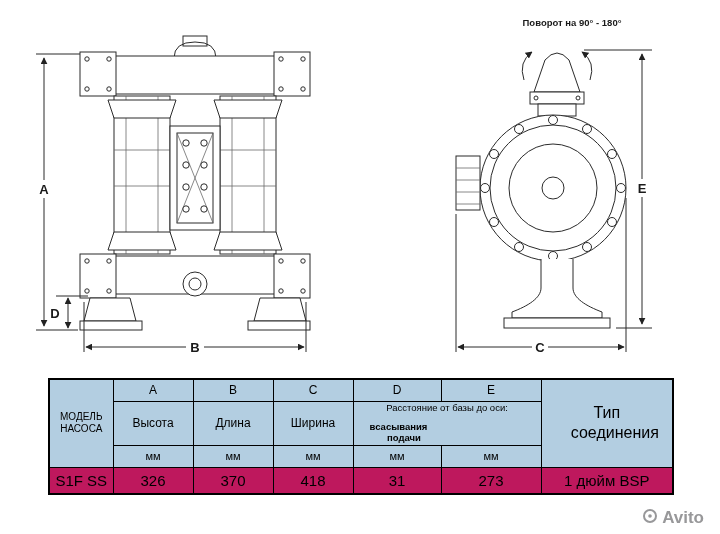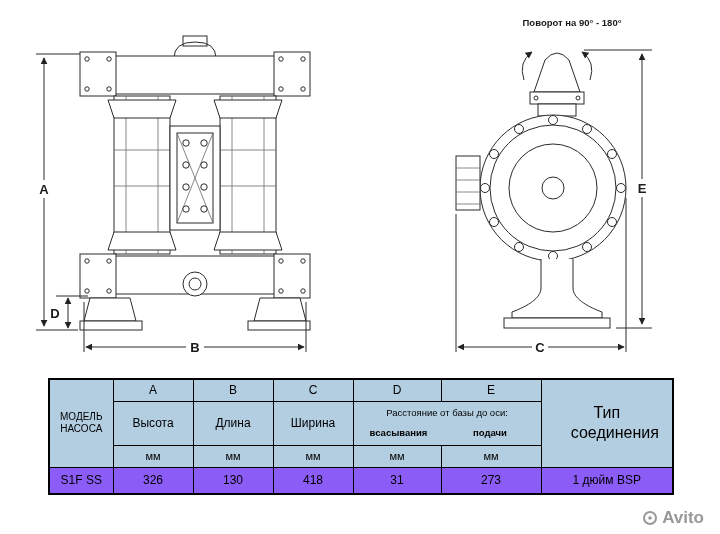--- a/index.html
+++ b/index.html
@@ -20,37 +20,37 @@
   table.spec-table{
     position:absolute;left:48px;top:378px;width:624px;
     border-collapse:collapse;table-layout:fixed;border:2px solid #000;
     font-size:12px;
   }
   .spec-table th,.spec-table td{
     border:1px solid #000;text-align:center;vertical-align:middle;padding:1px 2px;
     font-weight:normal;
   }
   .hdr{background:#b3cee1;}
-  .val{background:#8b5cf6;font-weight:bold;font-size:12px;}
+  .val{background:#be185d;font-weight:bold;font-size:15px;}
   tr.r-letter{height:22px;}
   tr.r-desc{height:44px;}
   tr.r-unit{height:22px;margin-top:20px;}
   tr.r-val{height:27px;}
   .letter{font-weight:bold;font-size:12px;}
   .model-cell{font-weight:bold;font-size:10px;line-height:1.25;}
   .type-cell span{display:inline-block;width:72px;font-size:16px;line-height:1.25;}
   .unit{font-size:11px;}
   .de-cell{padding:2px 1px;}
   .de-shared{font-size:9.5px;font-weight:normal;line-height:1.1;}
-  .de-split{display:flex;margin-top:8px;font-size:9.5px;font-weight:bold;}
+  .de-split{display:flex;margin-top:8px;font-size:9.5px;font-weight:bold;flex-direction:column;}
   .de-split span:first-child{width:47%;}
   .de-split span:last-child{width:53%;}
 
   .watermark{
-    position:absolute;right:16px;bottom:6px;display:flex;align-items:center;gap:4px;
+    position:absolute;right:16px;bottom:6px;display:flex;gap:4px;
     color:#98989a;font-size:17px;font-weight:bold;
   }
 </style>
 </head>
 <body>
 
 <div class="drawing-area">
 <svg width="720" height="372" viewBox="0 0 720 372">
   <defs>
     <marker id="arr" viewBox="0 0 10 10" refX="9" refY="5" markerWidth="7" markerHeight="7" orient="auto-start-reverse">
@@ -239,21 +239,21 @@
     <tr class="r-unit">
       <td class="hdr unit">мм</td>
       <td class="hdr unit">мм</td>
       <td class="hdr unit">мм</td>
       <td class="hdr unit">мм</td>
       <td class="hdr unit">мм</td>
     </tr>
     <tr class="r-val">
       <td class="val">S1F SS</td>
       <td class="val">326</td>
-      <td class="val">130</td>
+      <td class="val">370</td>
       <td class="val">418</td>
       <td class="val">31</td>
       <td class="val">273</td>
       <td class="val">1 дюйм BSP</td>
     </tr>
   </tbody>
 </table>
 
 <div class="watermark">
   <svg width="16" height="16" viewBox="0 0 16 16">

